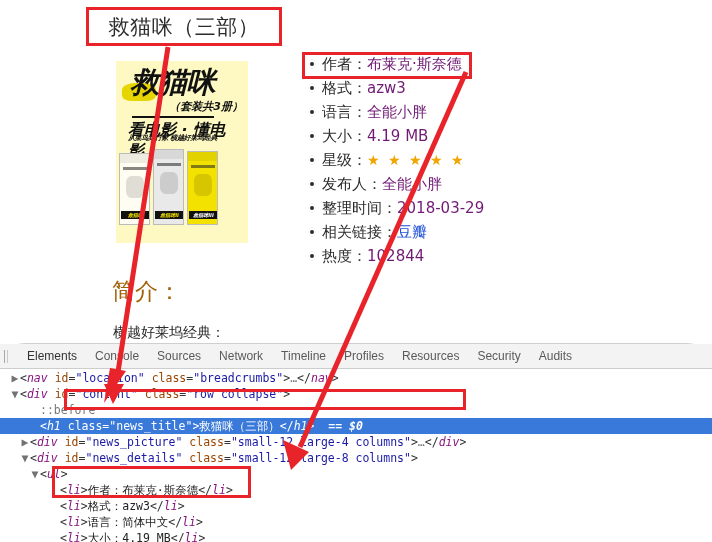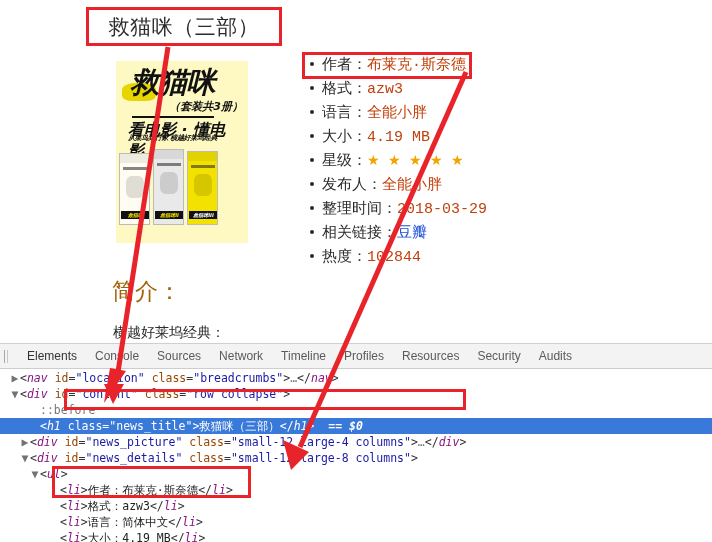--- a/index.html
+++ b/index.html
@@ -173,21 +173,21 @@
     content: "";
     position: absolute;
     left: -12px;
     top: 10px;
     width: 4px;
     height: 4px;
     background: #2b2b2b;
     border-radius: 50%;
   }
   .lbl { color: #2b2b2b; }
-  .val { color: #c2410c; font-family: Liberation Mono, monospace; }
+  .val { color: #701a75; }
   .stars {
     color: #f0a500;
     font-size: 14px;
     letter-spacing: 2px;
   }
   .link-douban {
     color: #1d4ed8;
   }
 
   
@@ -222,20 +222,21 @@
 
   
   #devtools {
     position: absolute;
     left: 0;
     top: 343px;
     width: 712px;
     height: 199px;
     background: #fff;
     border-top: 1px solid #cfcfcf;
+    border-radius: 25px;
   }
   #devtools-tabbar {
     position: relative;
     height: 24px;
     background: #f3f3f3;
     border-bottom: 1px solid #cdcdcd;
     display: flex;
     align-items: center;
     padding-left: 4px;
   }

